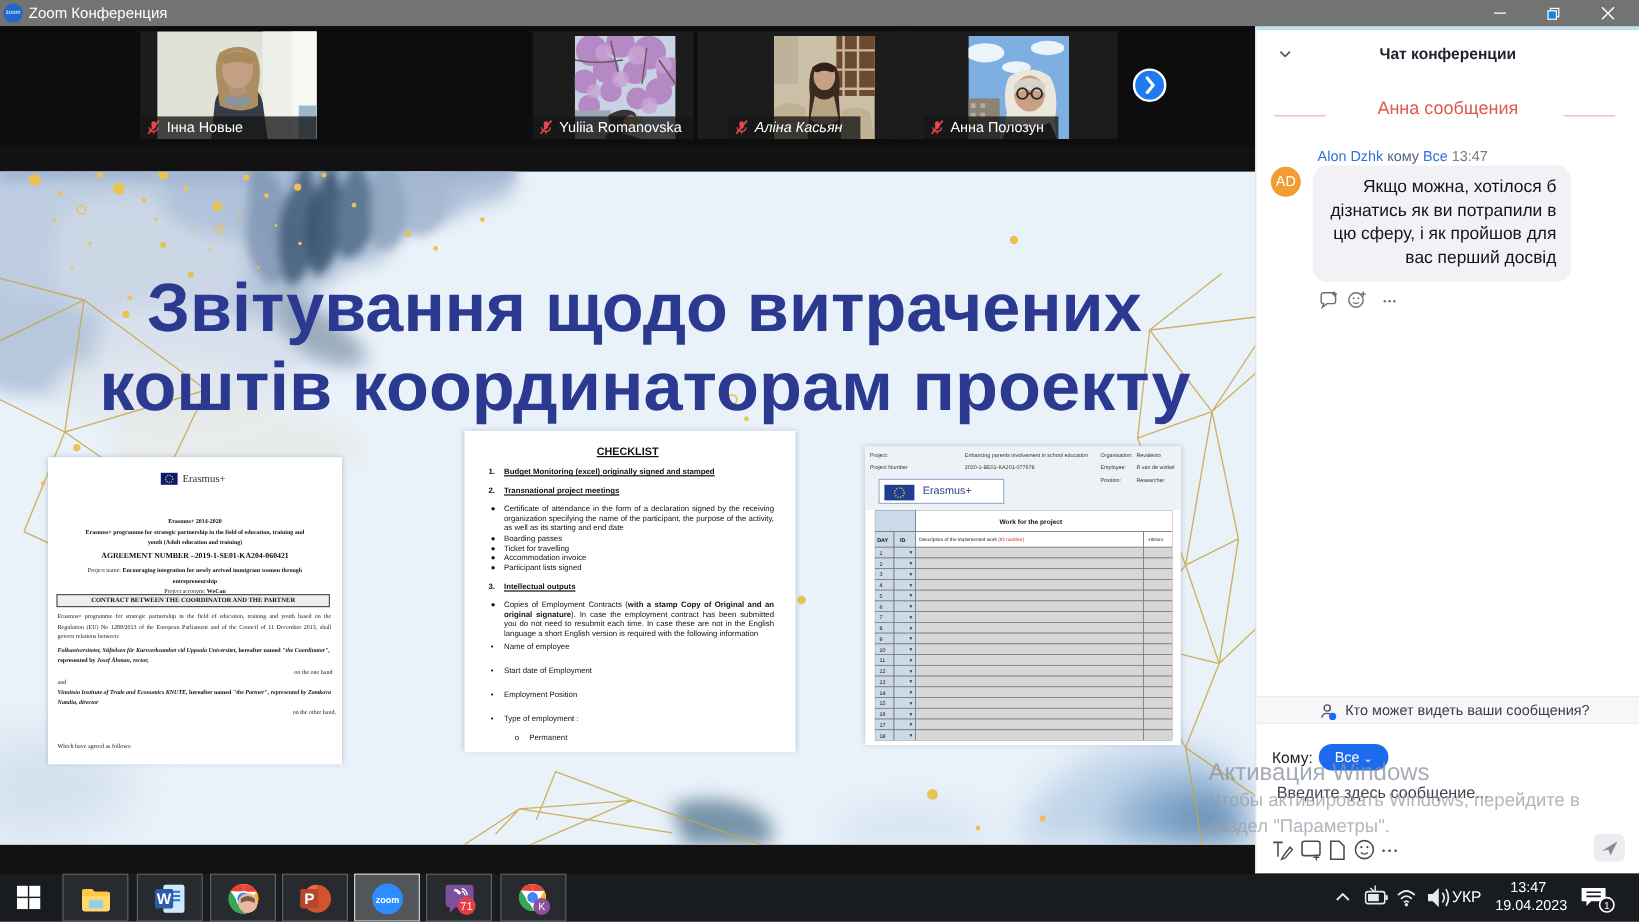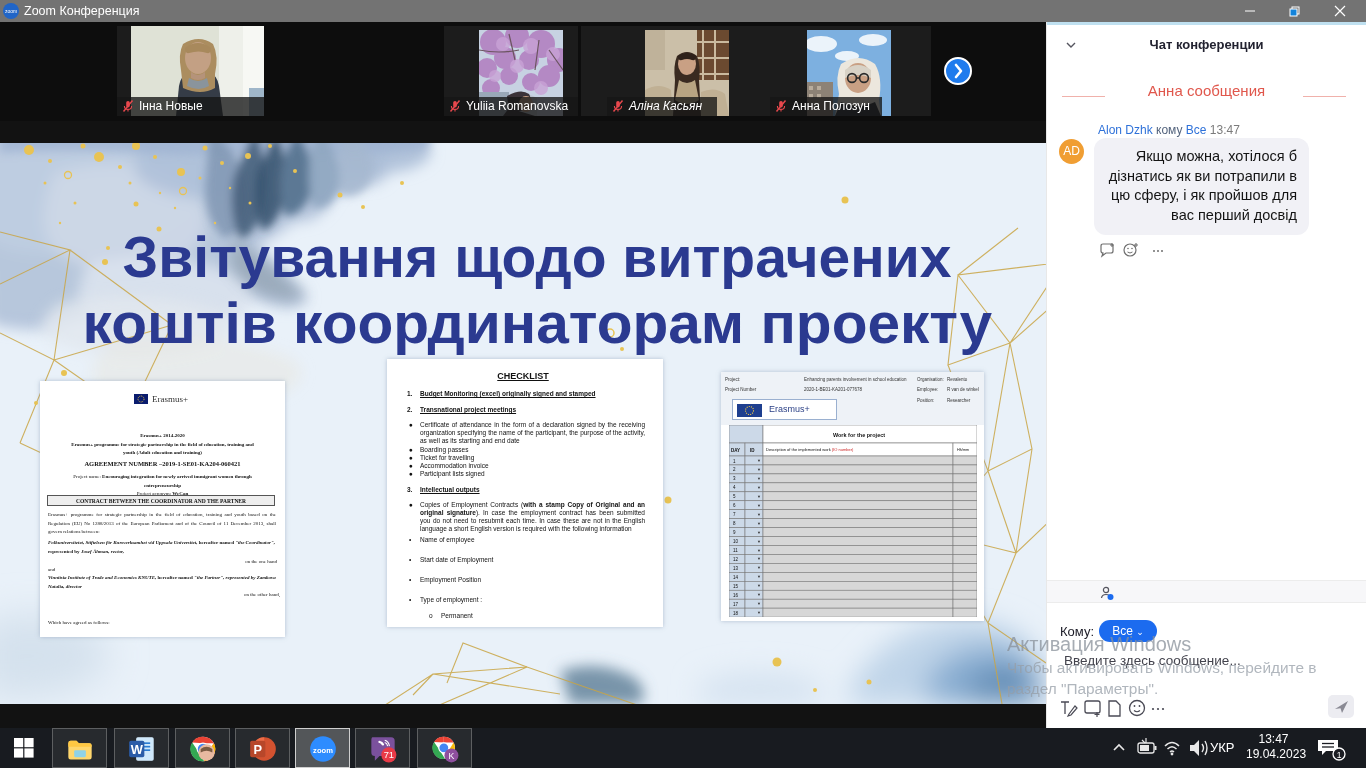--- a/index.html
+++ b/index.html
@@ -541,20 +541,21 @@
         <circle cx="64" cy="9" r="1" fill="#6f6f6f"></circle>
     </svg>
   </div>
 
   <div id="whobar" class="abs">
     <svg class="abs" style="left:52px;top:4px" width="16" height="16" viewBox="0 0 16 16">
       <circle cx="7" cy="5" r="2.6" fill="none" stroke="#55555f" stroke-width="1.2"></circle>
       <path d="M2.5 13 Q3 9.5 7 9.5 Q9 9.5 10 10.3" fill="none" stroke="#55555f" stroke-width="1.2"></path>
       <circle cx="11.5" cy="12" r="3" fill="#1c6bef"></circle>
     </svg>
+    <span class="abs" style="left:74px;">Кто может видеть ваши сообщения?</span>
   </div>
   <div id="komu" class="abs">Кому:</div>
   <div id="vsebtn" class="abs">Все <span style="font-size:9px;">⌄</span></div>
   <div id="inputph" class="abs">Введите здесь сообщение...</div>
   <div id="ctools" class="abs">
     <svg width="150" height="22" viewBox="0 0 150 22">
       <path d="M2 4 h8 M6 4 v12" stroke="#4a4a55" stroke-width="1.3" fill="none"></path>
       <path d="M10 16 L16 8 L18 10 L12 17 L9 18 Z" fill="none" stroke="#4a4a55" stroke-width="1.2"></path>
       <path d="M26 5 Q26 3 28 3 L39 3 Q41 3 41 5 L41 13 Q41 15 39 15 L28 15 Q26 15 26 13 Z" fill="none" stroke="#4a4a55" stroke-width="1.3"></path>
       <path d="M38 14 v5 M35.5 16.5 h5" stroke="#4a4a55" stroke-width="1.2"></path>

